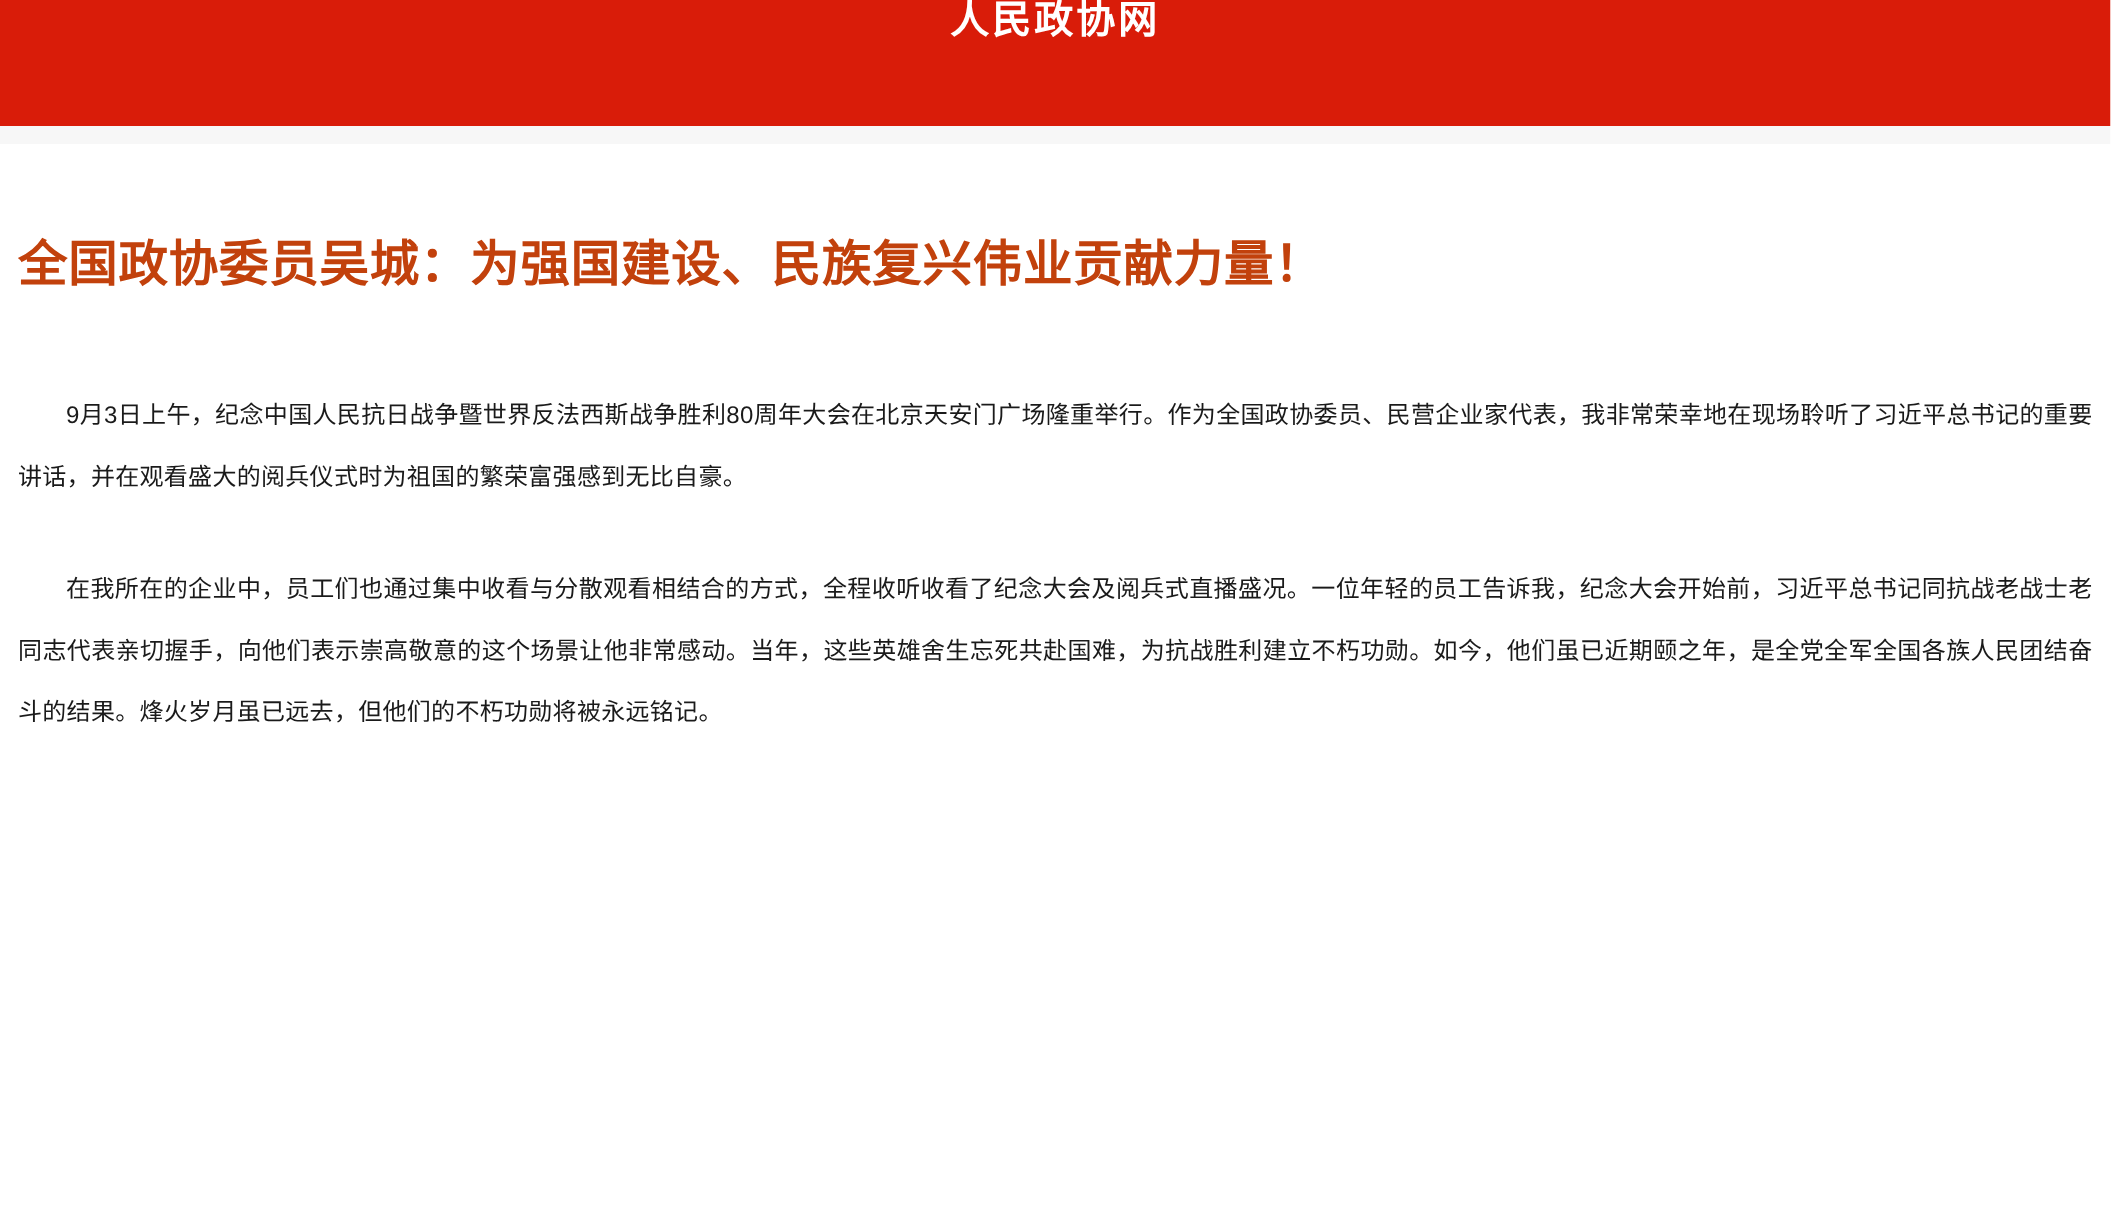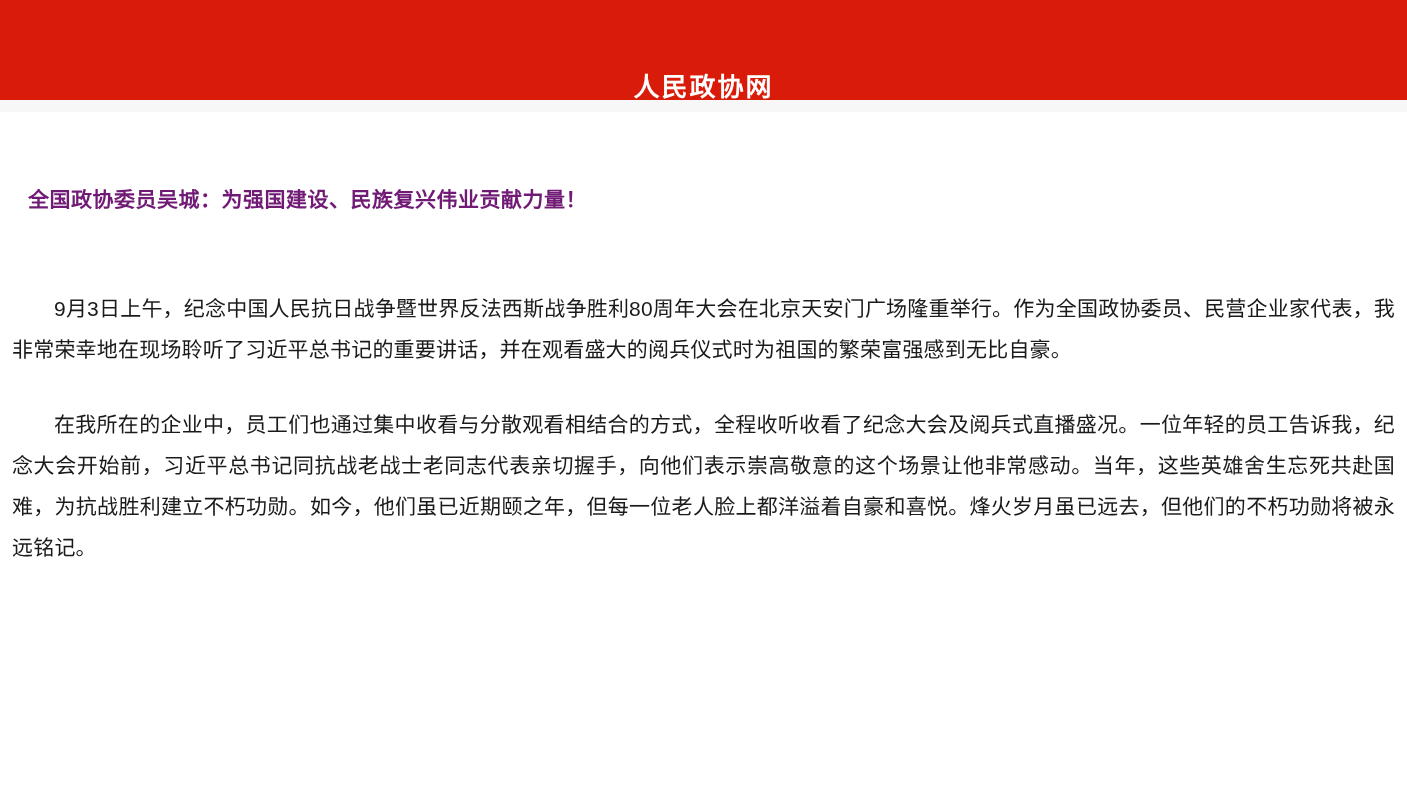--- a/index.html
+++ b/index.html
@@ -10,24 +10,24 @@
   body {
     width: 1407px;
     min-height: 810px;
     background: #ffffff;
     font-family: "Liberation Sans", "DejaVu Sans", sans-serif;
     color: #000000;
     -webkit-font-smoothing: antialiased;
   }
   .site-header {
     width: 100%;
-    height: 100px;
+    height: 84px;
     background: #d91c09;
     display: flex;
-    align-items: flex-end;
+    align-items: flex-start;
     justify-content: center;
     box-sizing: border-box;
   }
   .site-header .site-title {
     color: #ffffff;
     font-size: 26px;
     font-weight: 700;
     letter-spacing: 2px;
     line-height: 1;
   }
@@ -35,34 +35,34 @@
     width: 100%;
     height: 12px;
     background: #f7f7f7;
   }
   .article {
     box-sizing: border-box;
     padding: 0 12px;
     max-width: 1407px;
   }
   .article-title {
-    font-size: 21px;
+    font-size: 33px;
     font-weight: 700;
-    color: #701a75;
+    color: #c2410c;
     line-height: 1.4;
-    margin: 16px;
+    margin: 0;
     padding-top: 57px;
     letter-spacing: 0.5px;
   }
   .article-body {
     padding-top: 58px;
   }
   .article-body p {
     margin: 0 0 34px 0;
-    font-size: 21px;
+    font-size: 16px;
     line-height: 41px;
     color: #1a1a1a;
     text-indent: 2em;
     text-align: justify;
     letter-spacing: 0.2px;
   }
   .article-body p:last-child {
     margin-bottom: 0;
   }
 </style>
@@ -72,15 +72,15 @@
 <header class="site-header">
   <div class="site-title">人民政协网</div>
 </header>
 
 <div class="header-gap"></div>
 
 <main class="article">
   <h1 class="article-title">全国政协委员吴城：为强国建设、民族复兴伟业贡献力量！</h1>
   <div class="article-body">
     <p>9月3日上午，纪念中国人民抗日战争暨世界反法西斯战争胜利80周年大会在北京天安门广场隆重举行。作为全国政协委员、民营企业家代表，我非常荣幸地在现场聆听了习近平总书记的重要讲话，并在观看盛大的阅兵仪式时为祖国的繁荣富强感到无比自豪。</p>
-    <p>在我所在的企业中，员工们也通过集中收看与分散观看相结合的方式，全程收听收看了纪念大会及阅兵式直播盛况。一位年轻的员工告诉我，纪念大会开始前，习近平总书记同抗战老战士老同志代表亲切握手，向他们表示崇高敬意的这个场景让他非常感动。当年，这些英雄舍生忘死共赴国难，为抗战胜利建立不朽功勋。如今，他们虽已近期颐之年，但每一位老人脸上都洋溢着自豪和喜悦。烽火岁月虽已远去，但他们的不朽功勋将被永远铭记。</p>
+    <p>在我所在的企业中，员工们也通过集中收看与分散观看相结合的方式，全程收听收看了纪念大会及阅兵式直播盛况。一位年轻的员工告诉我，纪念大会开始前，习近平总书记同抗战老战士老同志代表亲切握手，向他们表示崇高敬意的这个场景让他非常感动。当年，这些英雄舍生忘死共赴国难，为抗战胜利建立不朽功勋。如今，他们虽已近期颐之年，是全党全军全国各族人民团结奋斗的结果。烽火岁月虽已远去，但他们的不朽功勋将被永远铭记。</p>
   </div>
 </main>
 
 </body></html>

